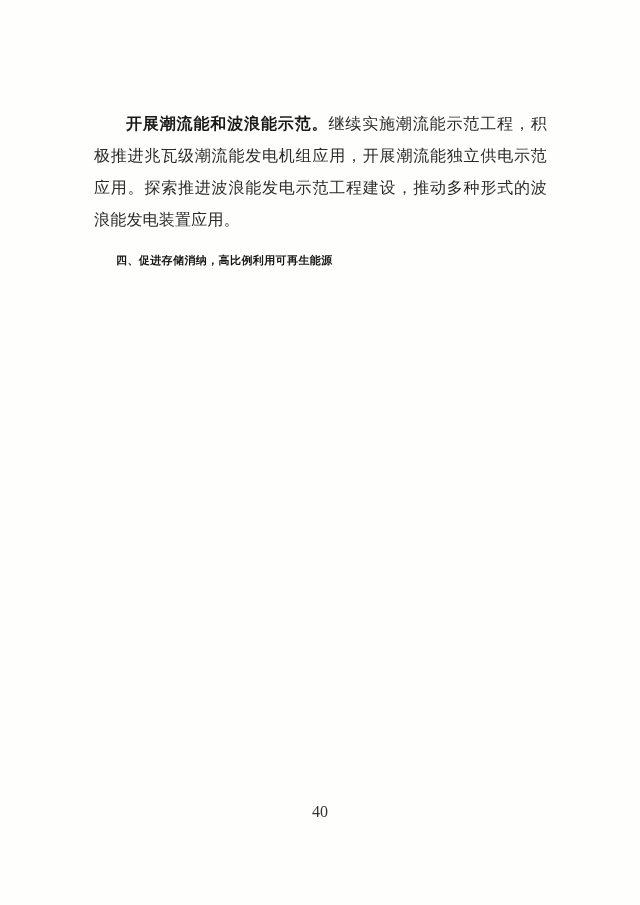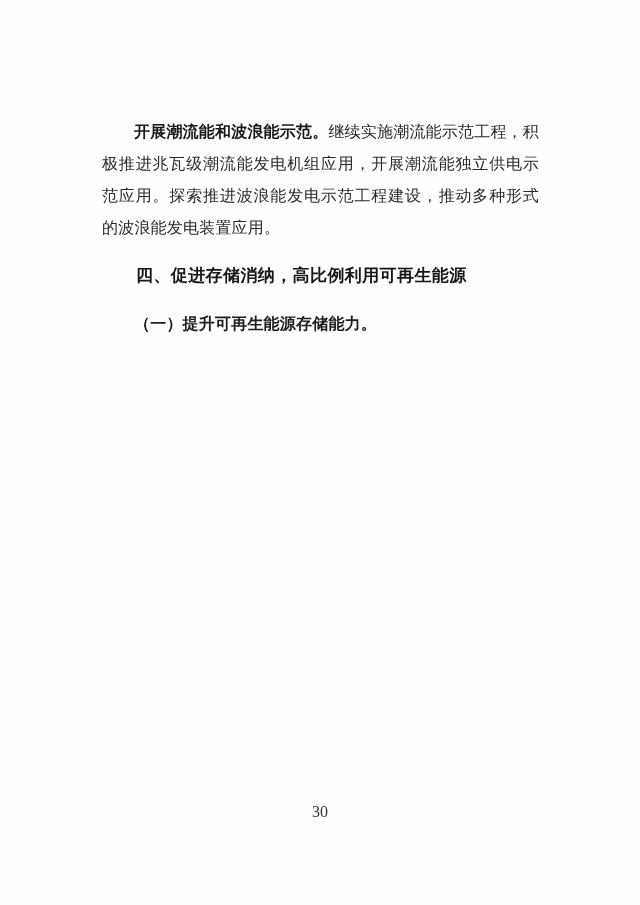--- a/index.html
+++ b/index.html
@@ -13,42 +13,42 @@
   .page {
     position: relative;
     width: 640px;
     height: 905px;
     background: #fefefd;
     box-sizing: border-box;
     padding: 100px 85px 0 86px;
     font-family: "Liberation Serif", "DejaVu Serif", serif;
   }
   .doc-body p, .doc-body h2, .doc-body h3 {
-    margin: 16px;
+    margin: 8px;
     padding: 0;
   }
   .para {
     font-family: "Liberation Serif", "DejaVu Serif", serif;
     font-size: 16px;
     letter-spacing: 0.2px;
     line-height: 32px;
     color: #2a2a2a;
     text-align: justify;
     text-justify: inter-character;
     text-align-last: left;
     text-indent: 2em;
   }
   .para b {
     font-weight: bold;
     color: #181818;
   }
   .heading {
     font-family: "Liberation Sans", "DejaVu Sans", sans-serif;
     font-weight: bold;
-    font-size: 17px;
+    font-size: 11px;
     letter-spacing: 0.4px;
     line-height: 32px;
     color: #161616;
     text-indent: 2em;
   }
   .subheading {
     font-family: "Liberation Serif", "DejaVu Serif", serif;
     font-weight: bold;
     font-size: 16px;
     letter-spacing: 0.2px;
@@ -68,16 +68,15 @@
     color: #333333;
   }
 </style>
 </head>
 <body>
 
 <div class="page">
   <main class="doc-body">
       <p class="para"><b>开展潮流能和波浪能示范。</b>继续实施潮流能示范工程，积极推进兆瓦级潮流能发电机组应用，开展潮流能独立供电示范应用。探索推进波浪能发电示范工程建设，推动多种形式的波浪能发电装置应用。</p>
       <h2 class="heading">四、促进存储消纳，高比例利用可再生能源</h2>
-      <h3 class="subheading">（一）提升可再生能源存储能力。</h3>
     </main>
-  <div class="page-number">30</div>
+  <div class="page-number">40</div>
 </div>
 
 </body></html>

